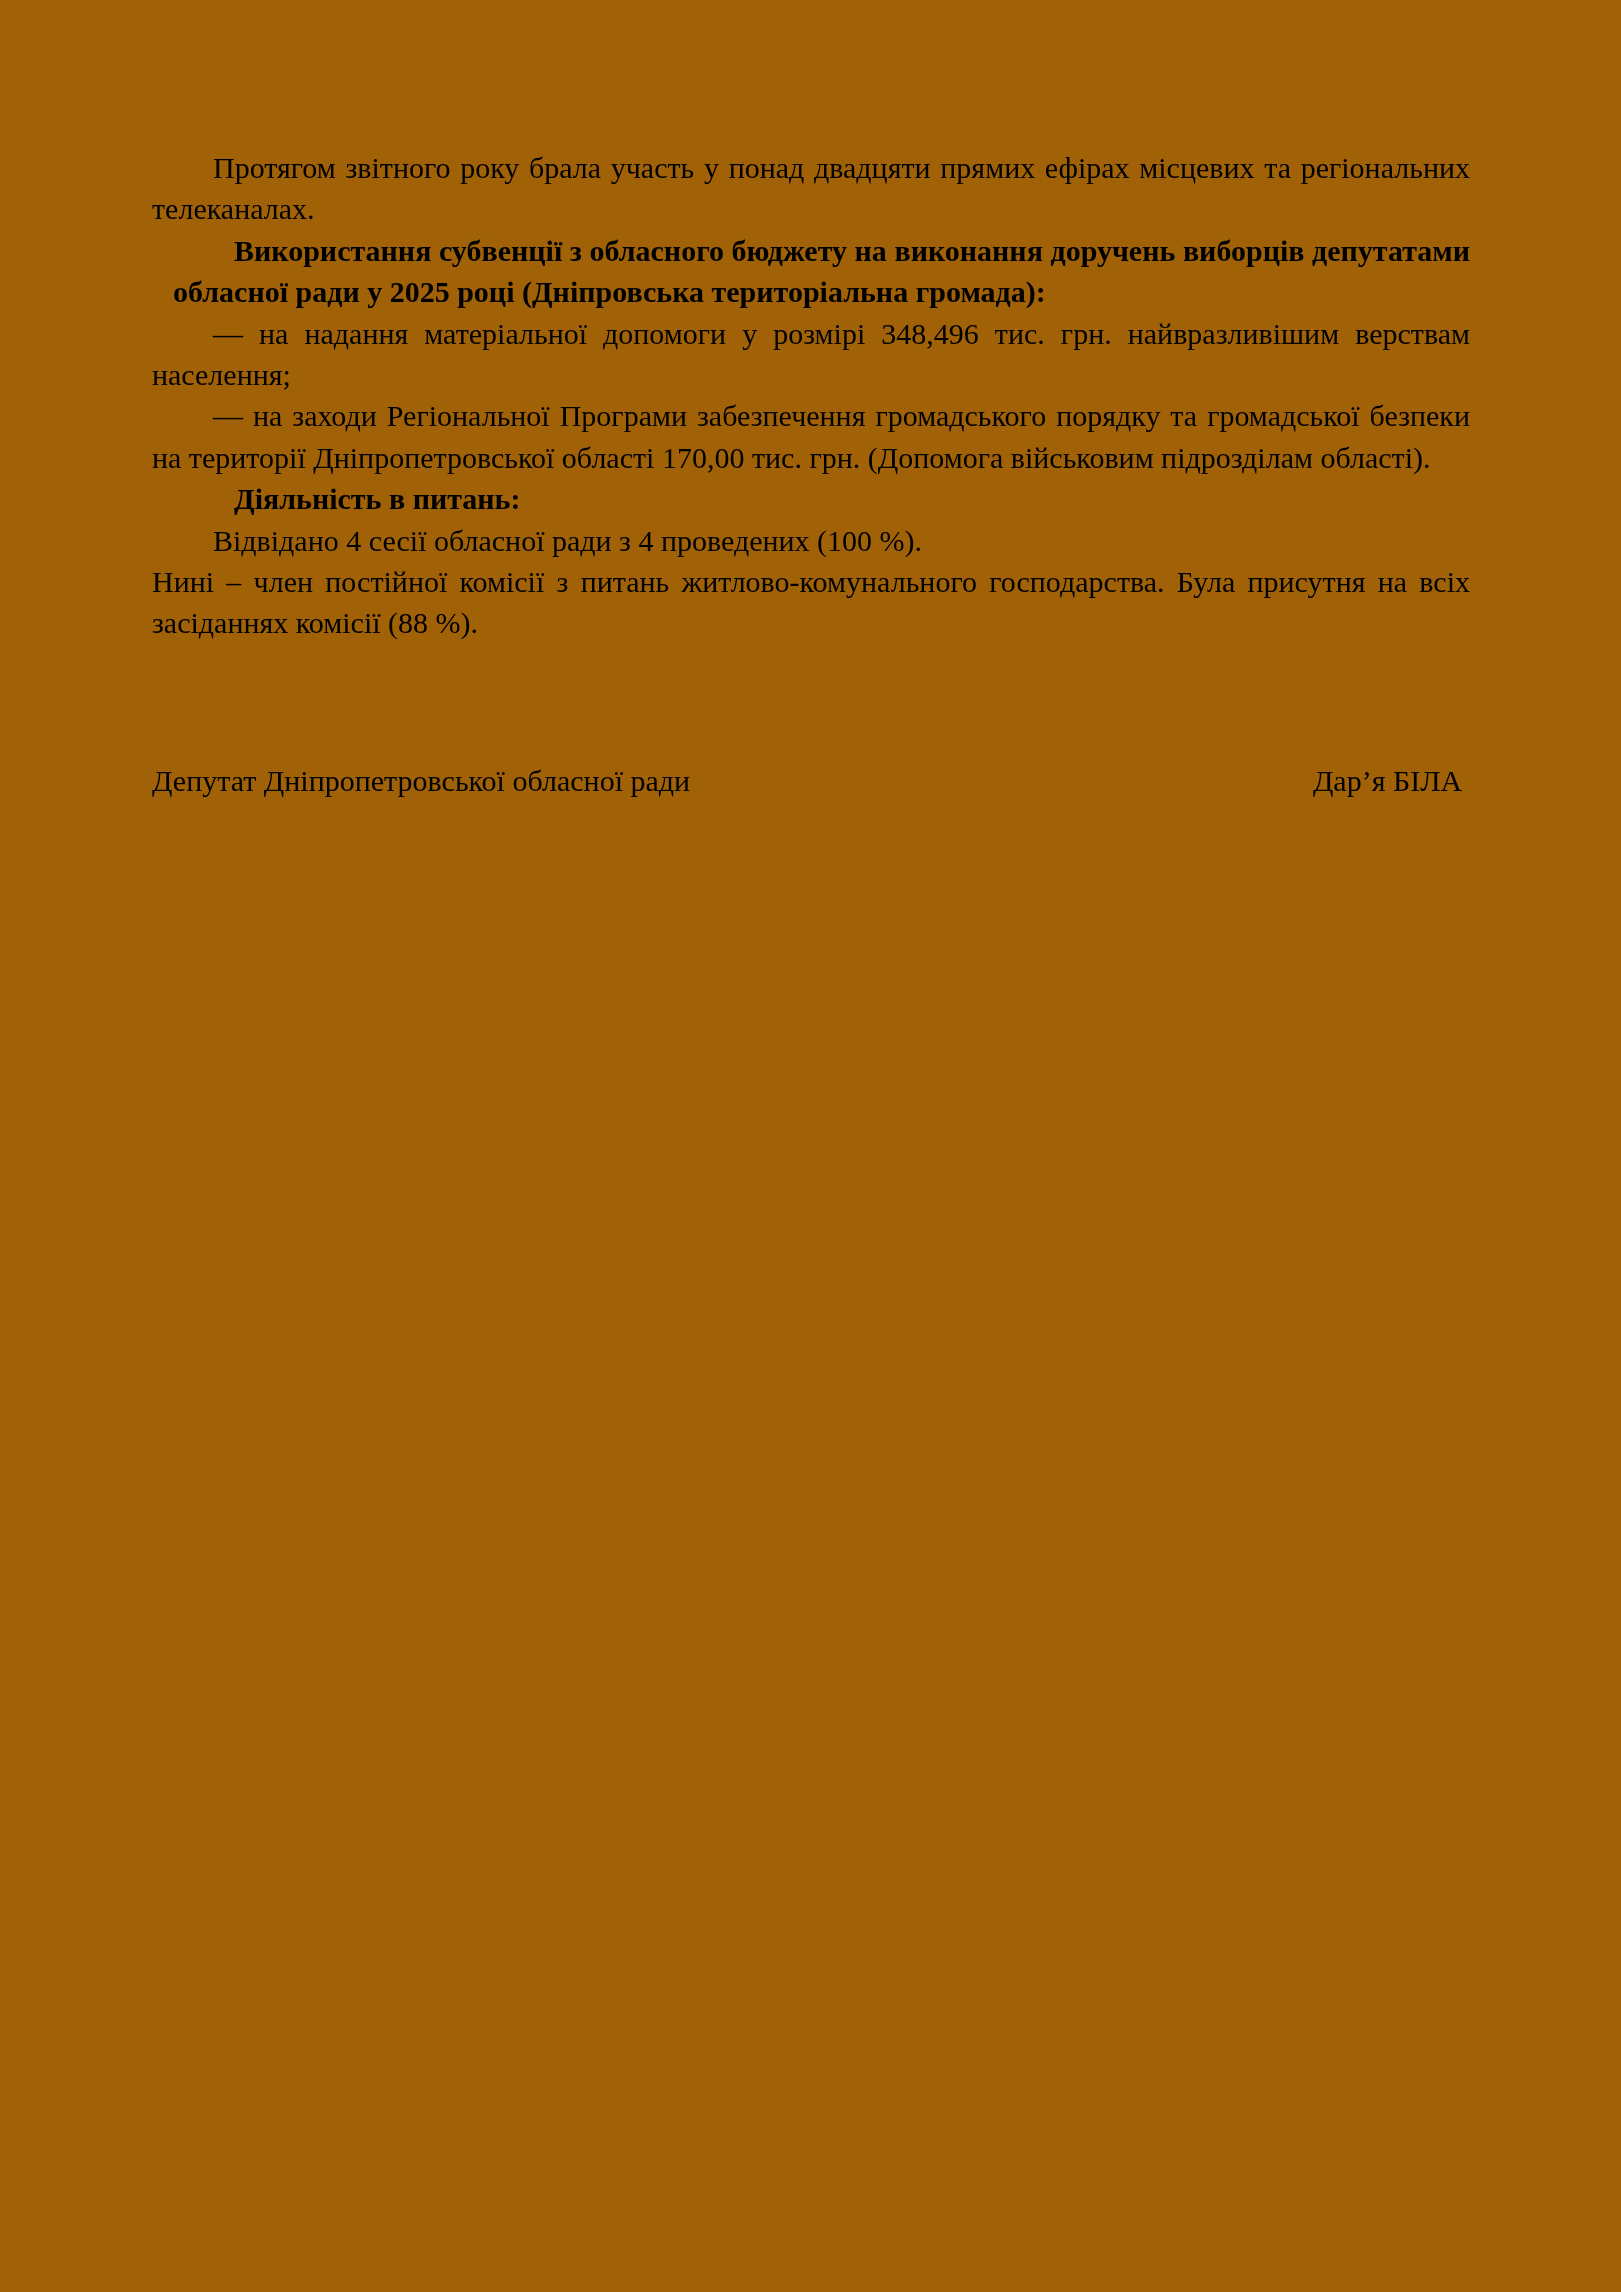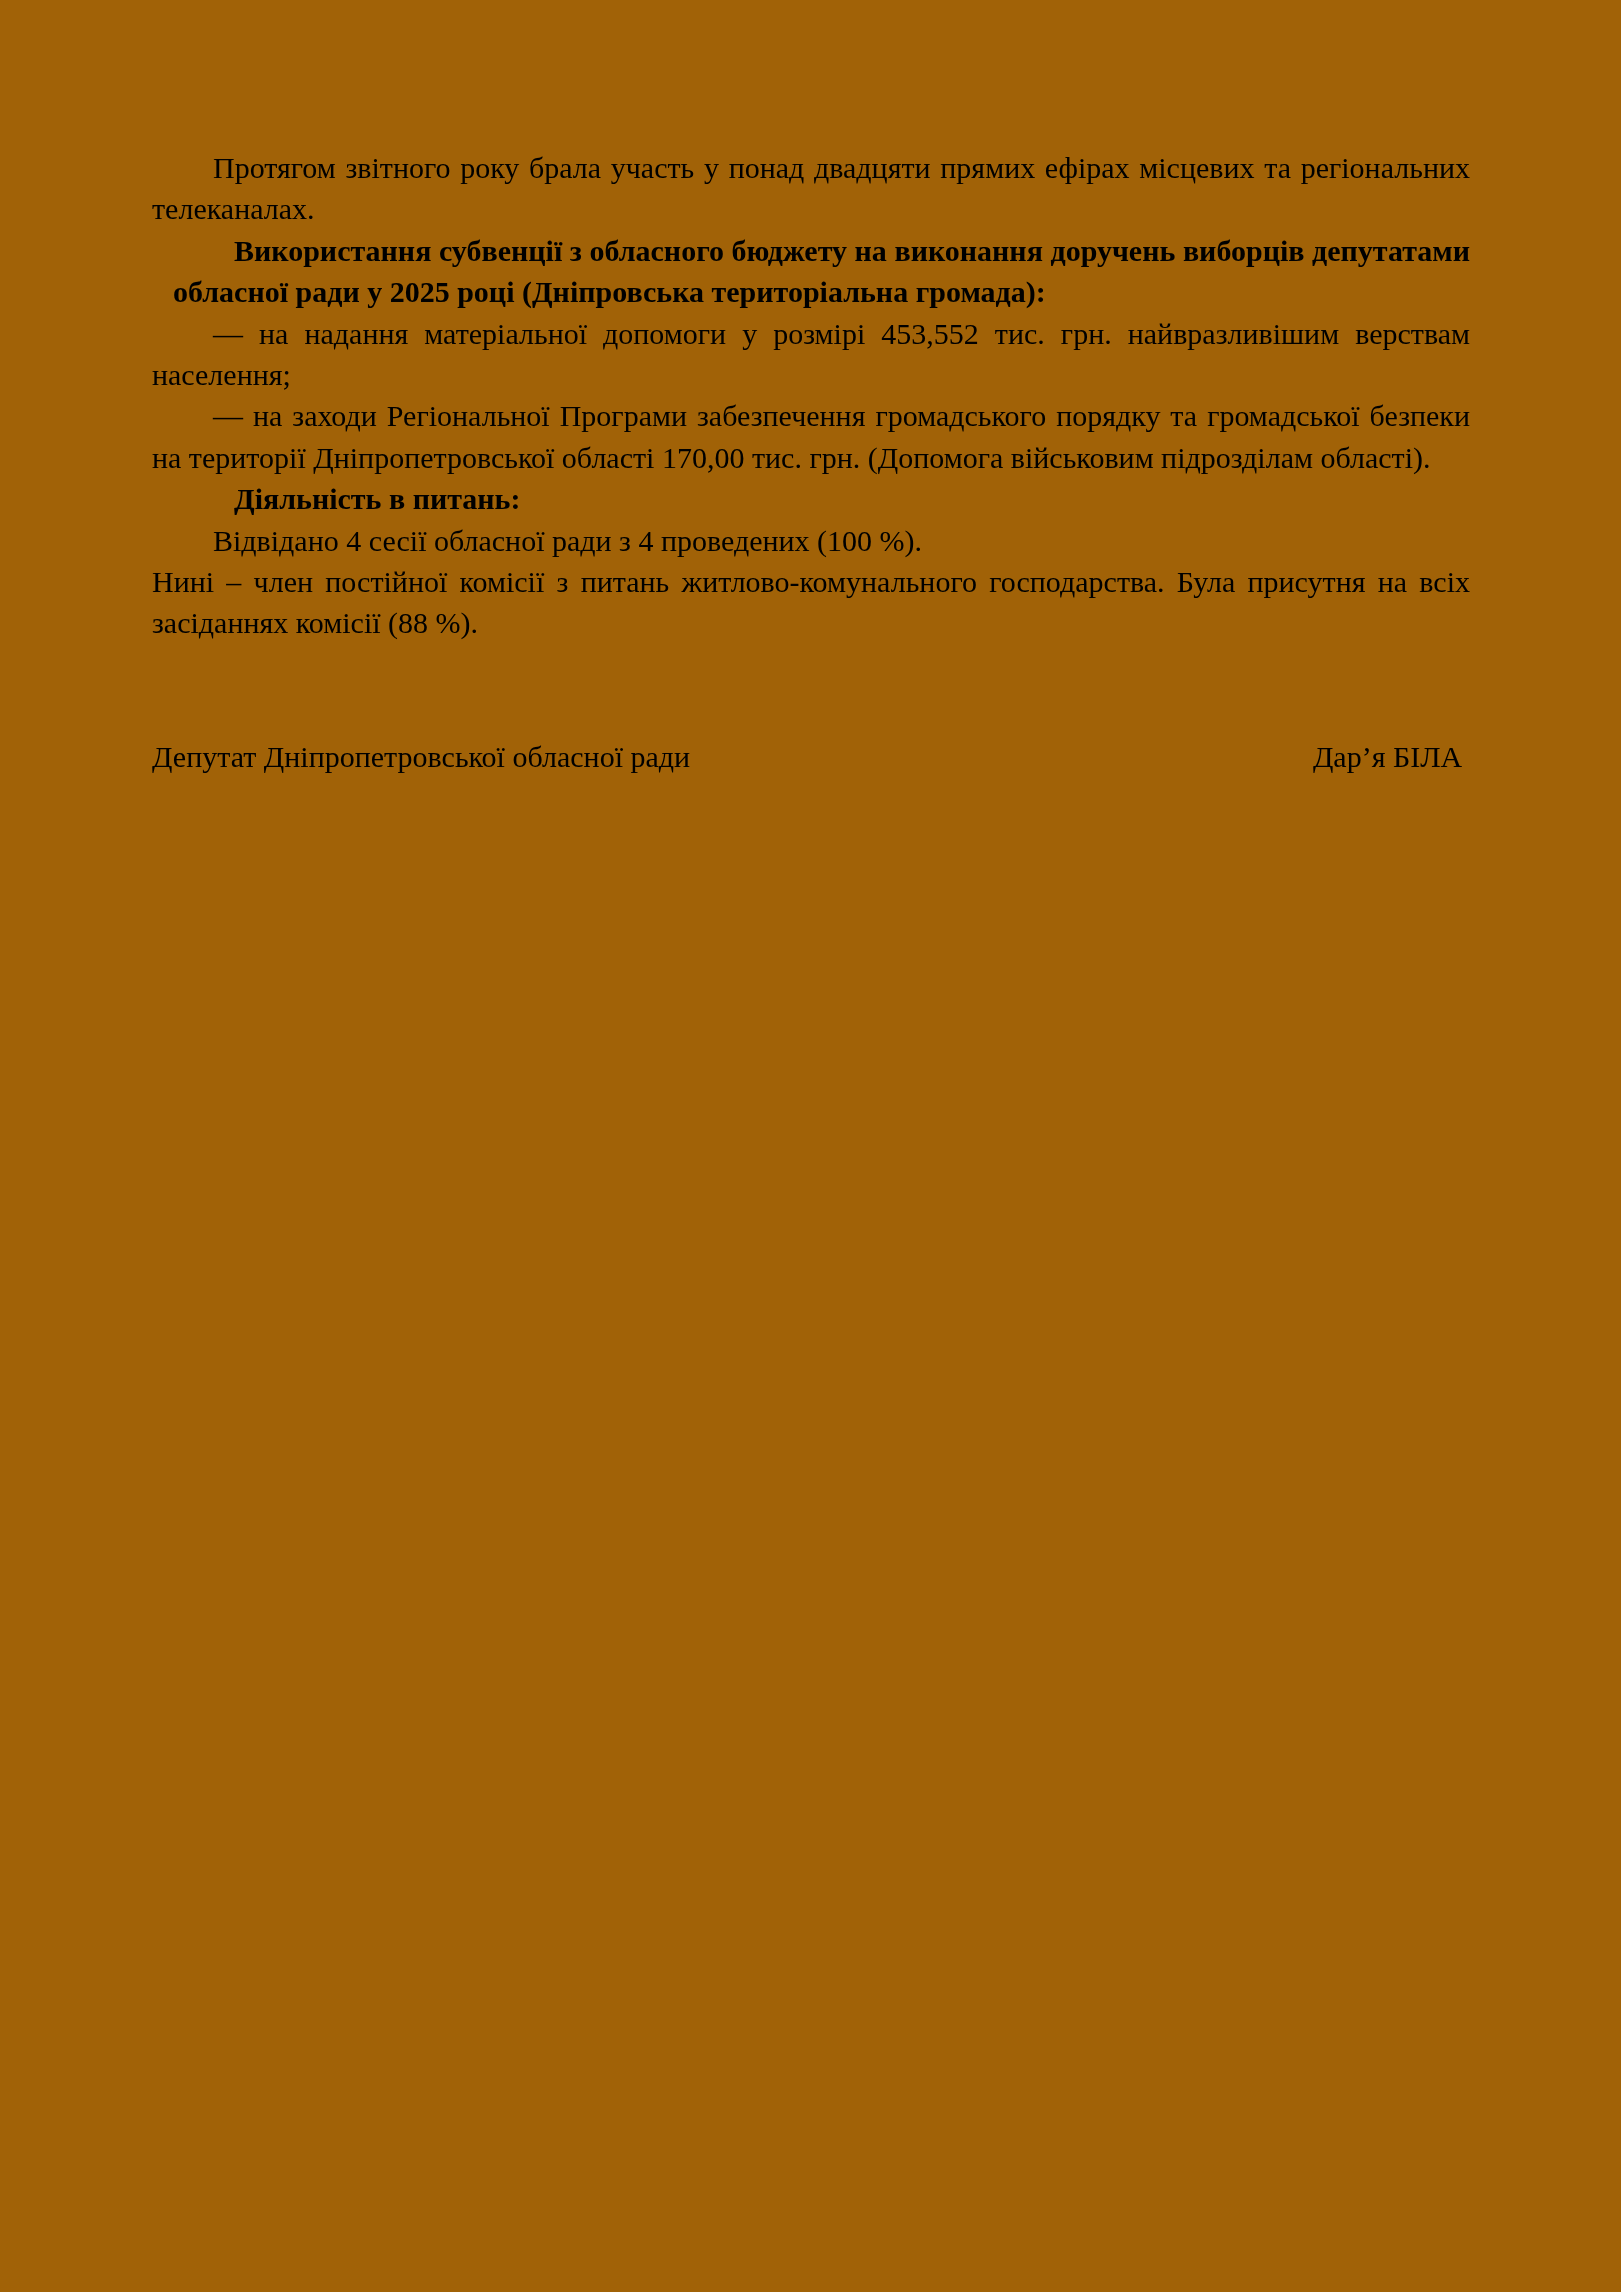--- a/index.html
+++ b/index.html
@@ -36,21 +36,21 @@
   }
   .bold {
     font-weight: bold;
     margin-left: 21px;
   }
   .noindent {
     text-indent: 0;
   }
   .signature-block {
     position: relative;
-    margin-top: 92px;
+    margin-top: 116px;
     width: 1318px;
     display: flex;
     justify-content: space-between;
     align-items: flex-end;
     font-size: 30px;
   }
   .sig-left {
     white-space: nowrap;
   }
   .sig-right {
@@ -61,21 +61,21 @@
 </head>
 <body>
 
 <div class="page">
   <div class="doc-body">
 
     <p class="indent">Протягом звітного року брала участь у понад двадцяти прямих ефірах місцевих та регіональних телеканалах.</p>
 
     <p class="indent bold">Використання субвенції з обласного бюджету на виконання доручень виборців депутатами обласної ради у 2025 році (Дніпровська територіальна громада):</p>
 
-    <p class="indent">— на надання матеріальної допомоги у розмірі 453,552 тис. грн. найвразливішим верствам населення;</p>
+    <p class="indent">— на надання матеріальної допомоги у розмірі 348,496 тис. грн. найвразливішим верствам населення;</p>
 
     <p class="indent">— на заходи Регіональної Програми забезпечення громадського порядку та громадської безпеки на території Дніпропетровської області 170,00 тис. грн. (Допомога військовим підрозділам області).</p>
 
     <p class="indent bold">Діяльність в питань:</p>
 
     <p class="indent">Відвідано 4 сесії обласної ради з 4 проведених (100 %).</p>
 
     <p class="noindent">Нині – член постійної комісії з питань житлово-комунального господарства. Була присутня на всіх засіданнях комісії (88 %).</p>
 
     <div class="signature-block">

